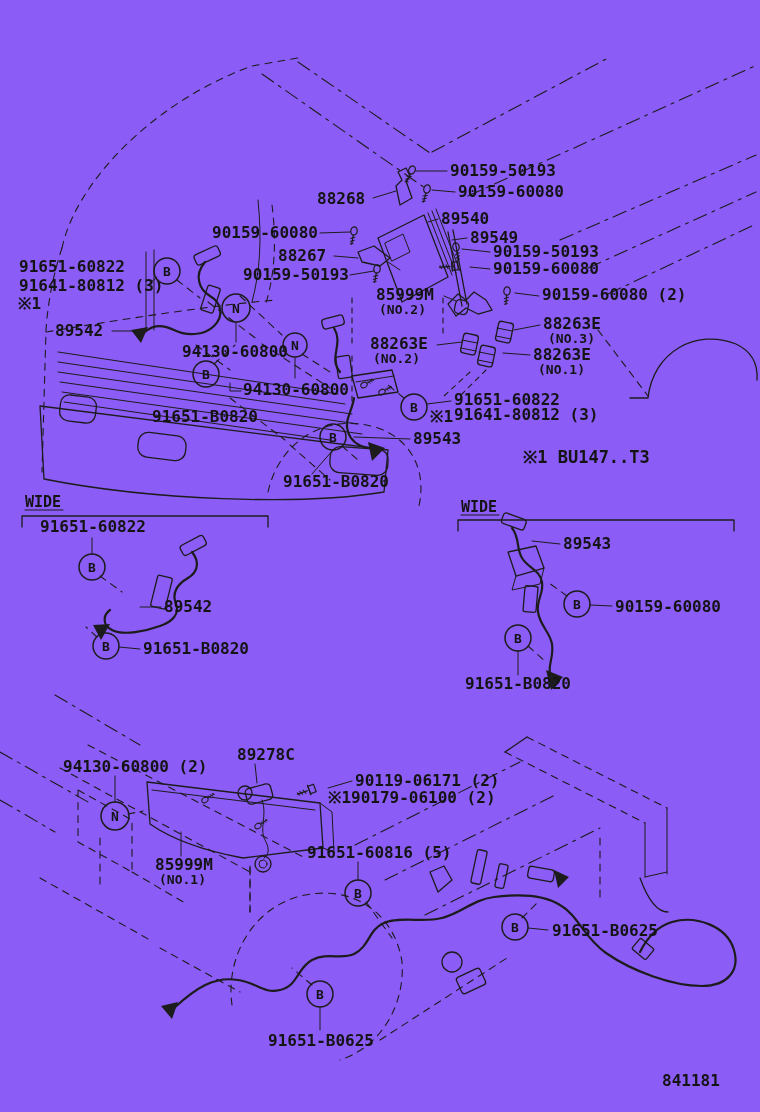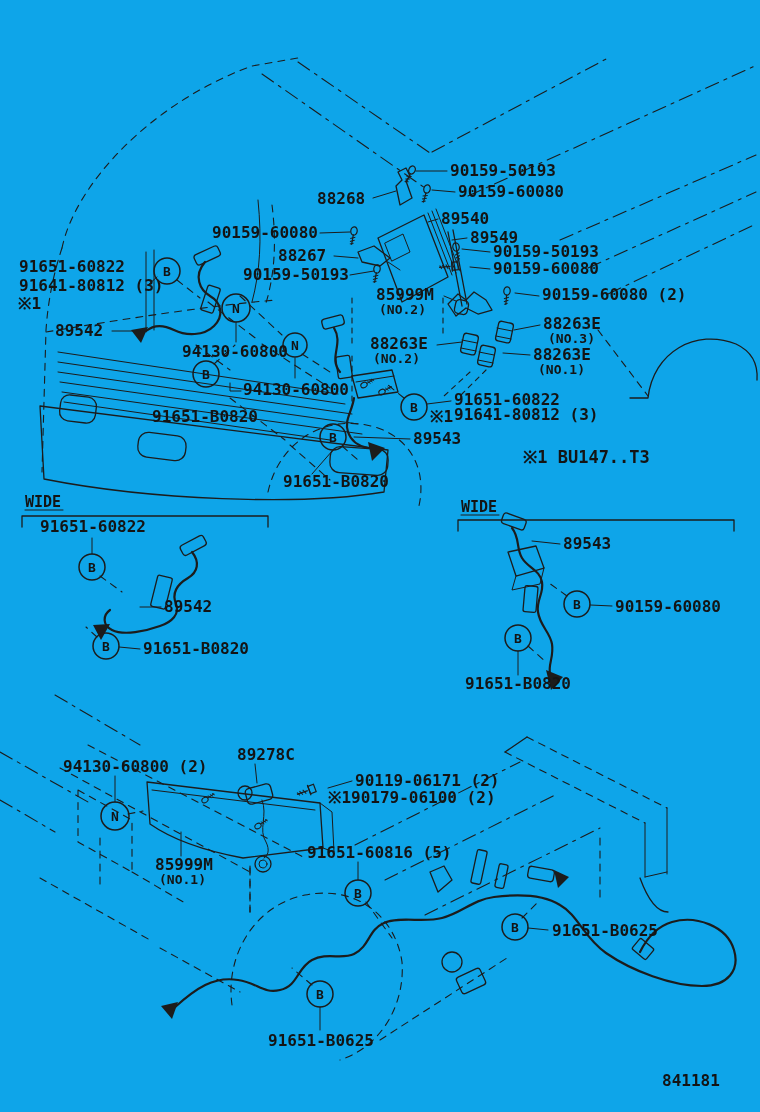--- a/index.html
+++ b/index.html
@@ -1,16 +1,16 @@
 <!DOCTYPE html>
 <html><head>
 <meta charset="utf-8">
 <style>
   html,body{margin:0;padding:0;background:#ffffff;}
-  .stage{position:relative;width:760px;height:1112px;background:#0ea5e9;overflow:hidden;}
+  .stage{position:relative;width:760px;height:1112px;background:#8b5cf6;overflow:hidden;}
   svg{display:block;}
   .art path,.art line,.art rect,.art polygon,.art circle,.art ellipse{fill:none;stroke:#1c1c1c;stroke-width:1.3;stroke-linecap:round;stroke-linejoin:round;}
   .thin{stroke-width:1 !important;}
   .harness{stroke-width:2.2 !important;}
   .dd{stroke-dasharray:14 6 3 6;stroke-width:1.1 !important;}
   .dsh{stroke-dasharray:7 6;stroke-width:1.1 !important;}
   .dshs{stroke-dasharray:5 5;stroke-width:1.1 !important;}
   .fillink{fill:#1c1c1c !important;stroke:none !important;}
   .pn{font-family:"DejaVu Sans Mono",monospace;font-weight:bold;font-size:16px;fill:#141414;}
   .pn-sm{font-family:"DejaVu Sans Mono",monospace;font-weight:bold;font-size:13px;fill:#141414;}

